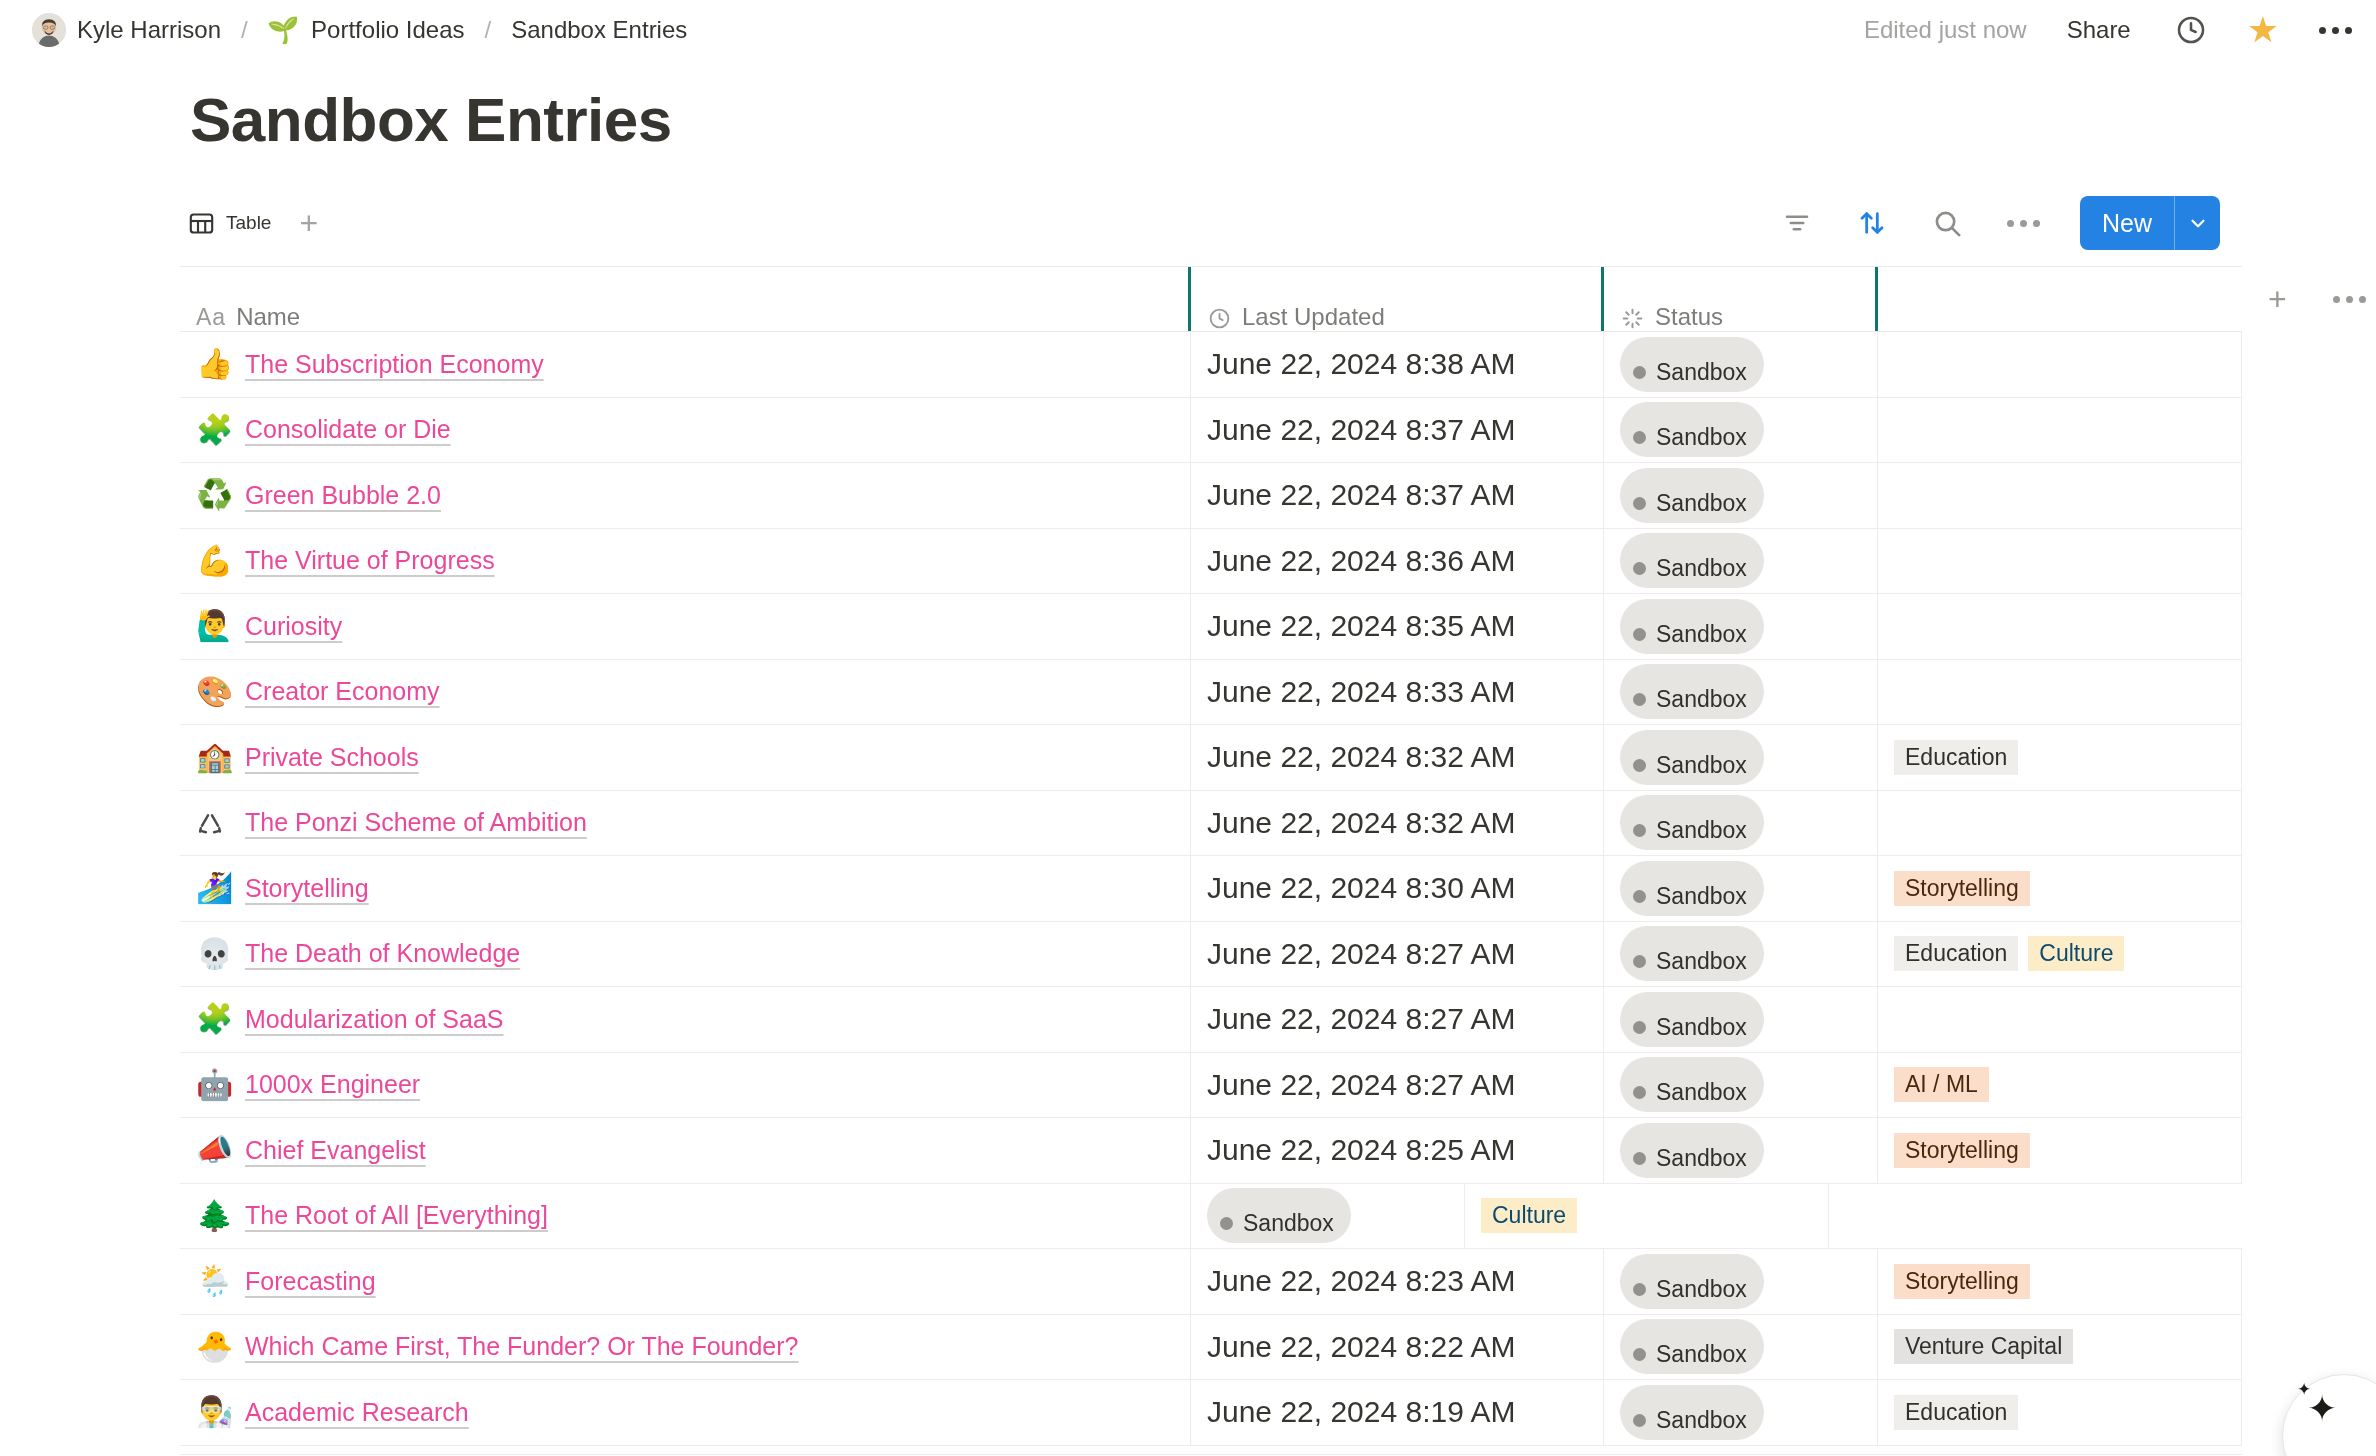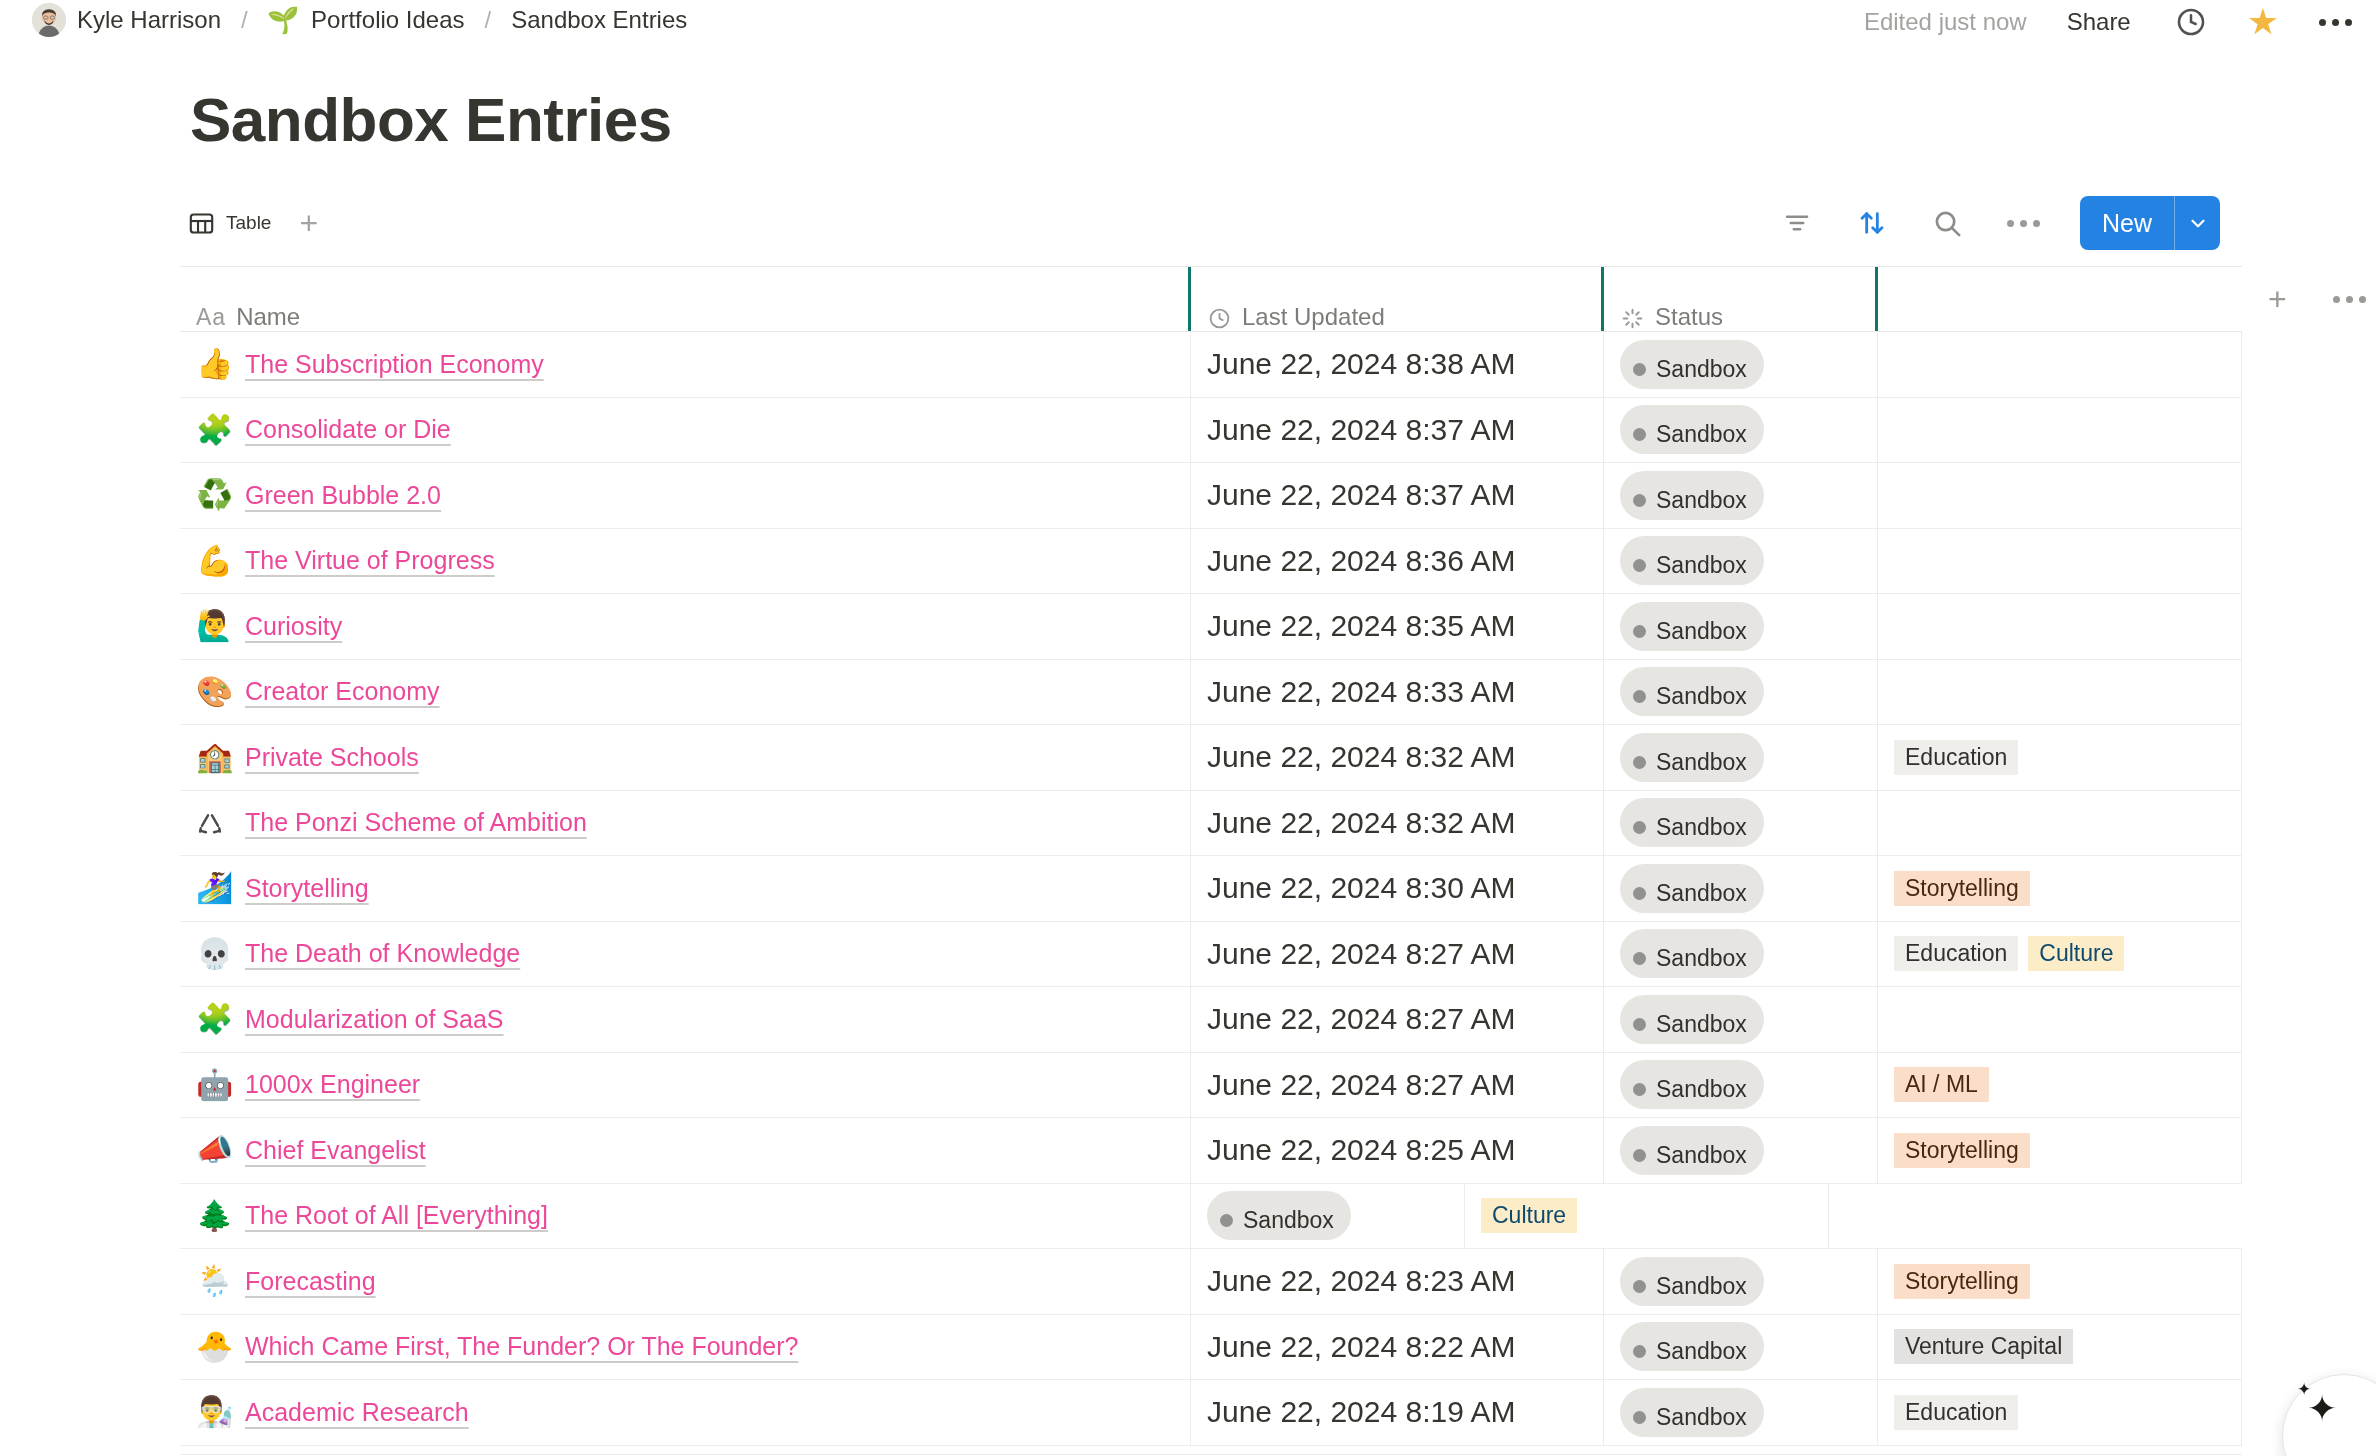--- a/index.html
+++ b/index.html
@@ -9,21 +9,21 @@
     overflow: hidden;
     background: #ffffff;
     font-family: "Liberation Sans", "DejaVu Sans", sans-serif;
     color: #37352F;
     -webkit-font-smoothing: antialiased;
   }
 
   
   .topbar {
     position: absolute; top: 0; left: 0; right: 0; height: 60px;
-    display: flex; align-items: flex-start;
+    display: flex; align-items: center;
     padding: 0 20px 0 26px;
     font-size: 24px;
     gap: 12px;
   }
   .crumbs { display: flex; align-items: center; gap: 12px; }
   .crumb { display: flex; align-items: center; gap: 11px; cursor: pointer; border-radius: 6px; padding: 3px 6px; }
   .crumb-label { color: #37352F; white-space: nowrap; }
   .crumb-sep { color: #B3B2AF; padding: 0 2px; }
   .avatar { width: 34px; height: 34px; border-radius: 50%; background: #E4E0DA; overflow: hidden; flex: none; }
   .crumb-emoji { font-size: 26px; line-height: 1; }
@@ -80,21 +80,21 @@
   .cell-name { gap: 13px; cursor: pointer; }
   .row-emoji { width: 36px; font-size: 30px; line-height: 1; text-align: center; flex: none; }
   .row-name {
     font-size: 25px; font-weight: 500; color: #ec4899; white-space: nowrap;
     text-decoration: underline; text-decoration-color: rgba(55,53,47,0.25);
     text-underline-offset: 6px; text-decoration-thickness: 1.5px; cursor: pointer;
   }
   .cell-date { font-size: 30px; color: #37352F; white-space: nowrap; cursor: pointer; }
   .status-pill {
     display: inline-flex; align-items: center; gap: 10px;
-    background: #E6E5E2; border-radius: 999px; padding: 16px 17px 6px 13px;
+    background: #E6E5E2; border-radius: 999px; padding: 22px 17px 6px 13px;
     font-size: 23px; color: #32302C; white-space: nowrap;
   }
   .status-dot { width: 13px; height: 13px; border-radius: 50%; background: #91918E; flex: none; }
   .cell-tags { gap: 10px; cursor: pointer; }
   .tag { padding: 4px 11px; border-radius: 0; font-size: 23px; white-space: nowrap; }
   .tag--lightgray { background: #EFEEEB; color: #32302C; }
   .tag--gray      { background: #E3E2E0; color: #32302C; }
   .tag--orange    { background: #FADEC9; color: #49290E; }
   .tag--yellow    { background: #FDECC8; color: #0c4a6e; }
   .next-row-sliver { height: 9px; border-bottom: 1px solid #ECECEA; }

